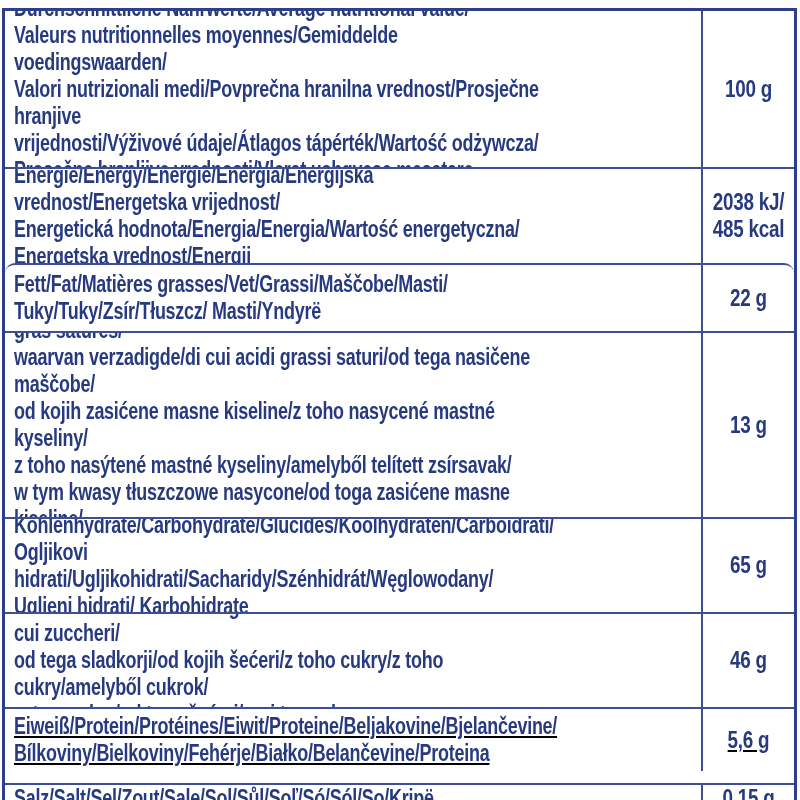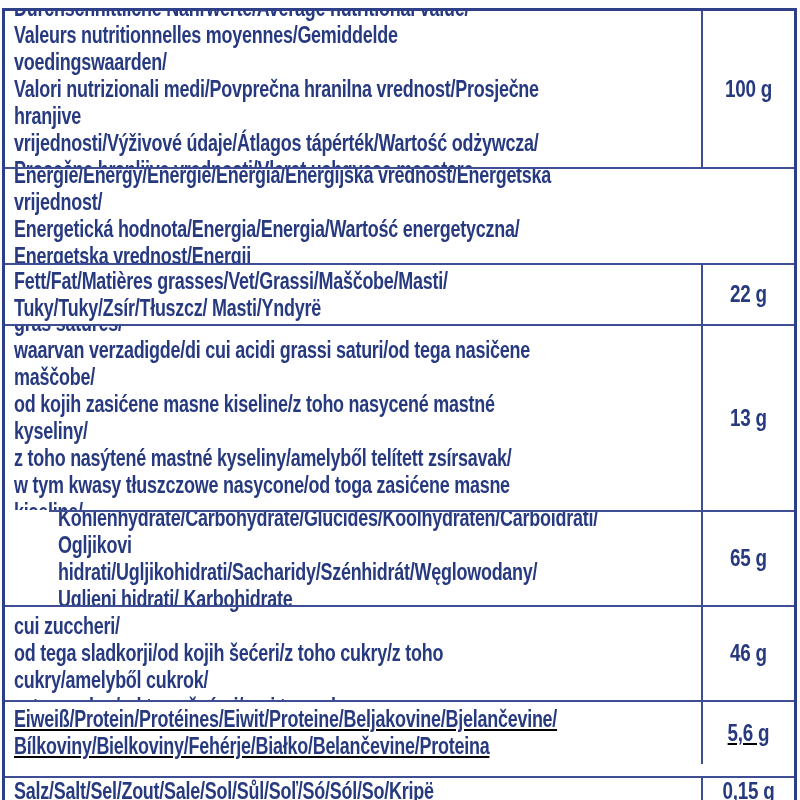--- a/index.html
+++ b/index.html
@@ -31,23 +31,23 @@
     display: flex;
     flex-direction: row;
     box-sizing: border-box;
     flex: 0 0 auto;
   }
   .row + .row {
     border-top: 2px solid #3e4e94;
   }
   .r-header    { height: 156px; }
   .r-energy    { height: 96px; gap: 13px; }
-  .r-fat       { height: 61px; }
+  .r-fat       { height: 68px; border-radius: 10px; }
   .r-saturates { height: 186px; }
-  .r-carb      { height: 95px; margin-left: 44px; }
+  .r-carb      { height: 95px; }
   .r-sugars    { height: 95px; }
   .r-protein   { height: 64px; text-decoration: underline; }
   .r-salt      { flex: 1 1 auto; margin-top: 12px; }
   .cell {
     box-sizing: border-box;
     display: flex;
     align-items: center;
     overflow: hidden;
   }
   .cell.label {
@@ -99,20 +99,24 @@
       <div class="cell value">
         <span class="txt squeeze-center">100 g</span>
       </div>
     </div>
 
     <div class="row r-energy">
       <div class="cell label">
         <span class="txt squeeze-left">Energie/Energy/Énergie/Energia/Energijska vrednost/Energetska vrijednost/
 Energetická hodnota/Energia/Energia/Wartość energetyczna/
 Energetska vrednost/Energji</span>
+      </div>
+      <div class="cell value">
+        <span class="txt squeeze-center">2038 kJ/
+485 kcal</span>
       </div>
     </div>
 
     <div class="row r-fat">
       <div class="cell label">
         <span class="txt squeeze-left">Fett/Fat/Matières grasses/Vet/Grassi/Maščobe/Masti/
 Tuky/Tuky/Zsír/Tłuszcz/ Masti/Yndyrë</span>
       </div>
       <div class="cell value">
         <span class="txt squeeze-center">22 g</span>

